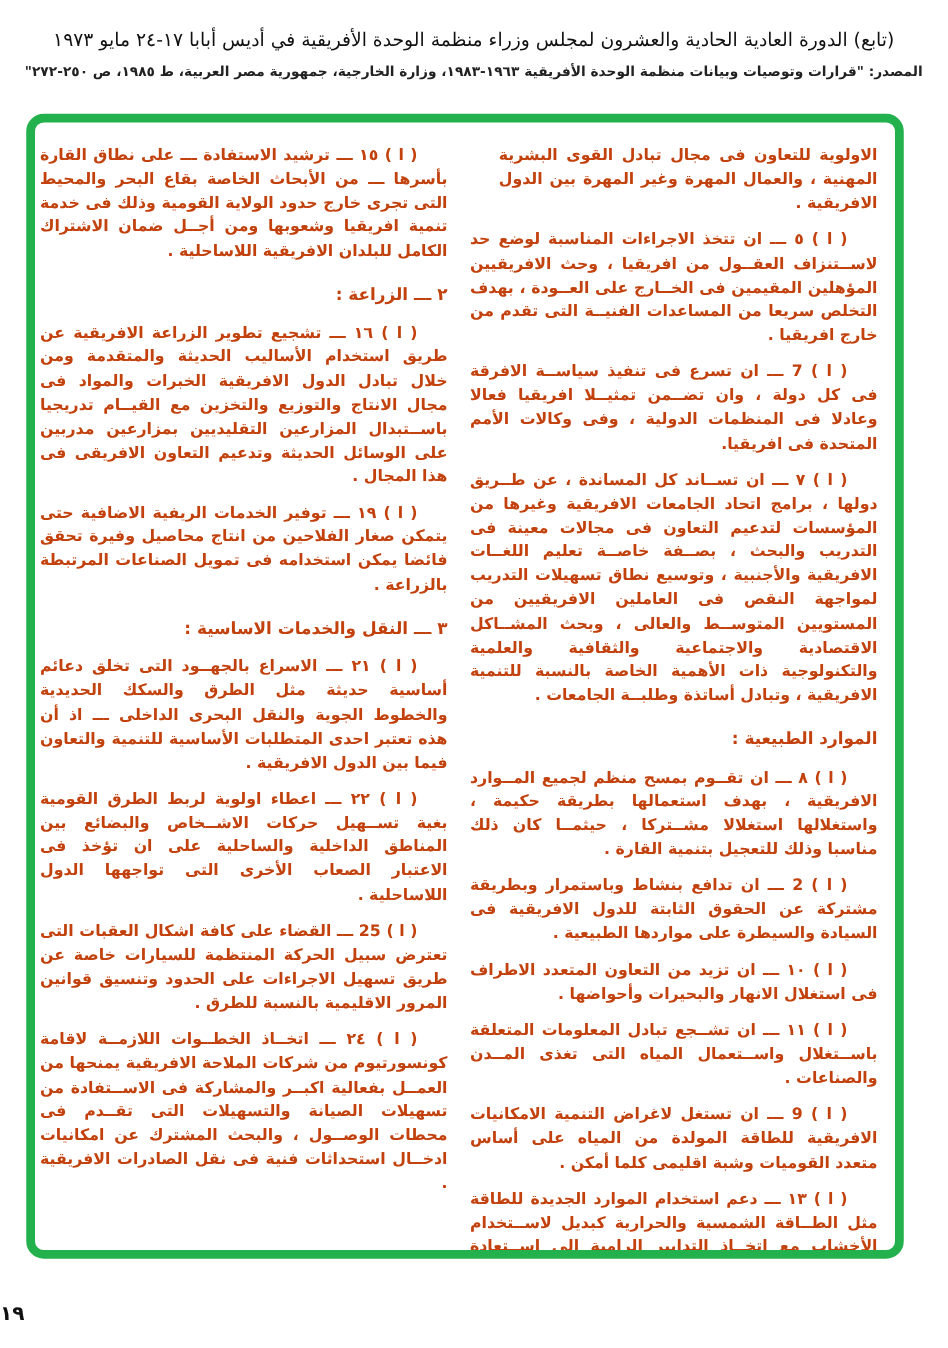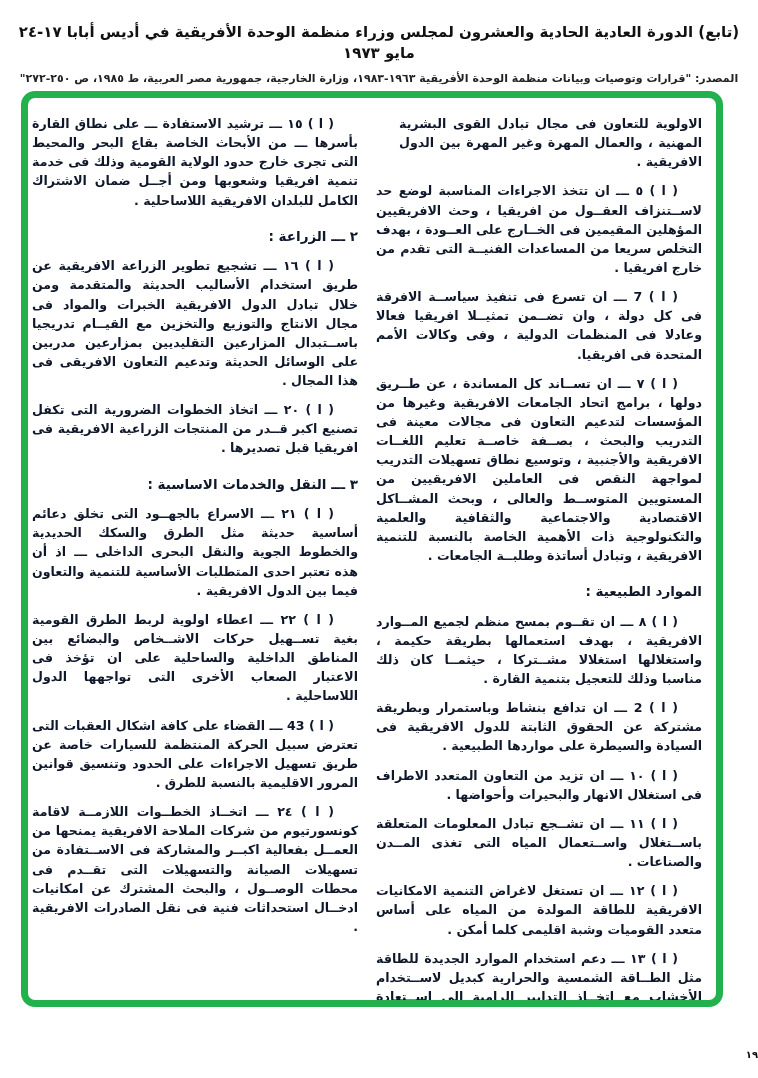--- a/index.html
+++ b/index.html
@@ -9,21 +9,21 @@
     font-family:"DejaVu Sans",sans-serif;
     position:relative;
     direction:rtl;
     overflow:hidden;
   }
   .header{
     position:absolute;top:22px;left:0;right:0;
     text-align:center;
   }
   .header-title{
-    font-size:15px;font-weight:bold;color:#111;
+    font-size:15px;font-weight:normal;color:#111;
     margin:0 14px 7px 14px;line-height:1.4;
   }
   .header-source{
     font-size:11px;font-weight:bold;color:#222;
     margin:0 10px;line-height:1.4;
   }
   .doc-frame{
     position:absolute;top:91px;left:21px;
     width:702px;height:916px;
     border:7px solid #22b14c;
@@ -41,35 +41,35 @@
     box-sizing:border-box;
   }
   .col{
     width:326px;
     flex:0 0 326px;
   }
   .col p{
     margin:0 0 10px 0;
     font-size:12.6px;
     font-weight:bold;
-    color:#0f172a;
+    color:#c2410c;
     line-height:1.52;
     text-align:justify;
     text-indent:24px;
   }
   .col p.cont{ text-indent:0;margin-left:23px; }
   .col p.section-heading{
     text-indent:0;
     font-size:13.5px;
     margin:16px 0 10px 0;
   }
   .page-number{
     position:absolute;bottom:18px;left:0;right:0;
-    text-align:right;
-    font-size:10px;font-weight:bold;color:#111;
+    text-align:left;
+    font-size:16px;font-weight:bold;color:#111;
   }
 </style>
 </head>
 <body>
 
 <div class="header">
   <div class="header-title">(تابع) الدورة العادية الحادية والعشرون لمجلس وزراء منظمة الوحدة الأفريقية في أديس أبابا ١٧-٢٤ مايو ١٩٧٣</div>
   <div class="header-source">المصدر: "قرارات وتوصيات وبيانات منظمة الوحدة الأفريقية ١٩٦٣-١٩٨٣، وزارة الخارجية، جمهورية مصر العربية، ط ١٩٨٥، ص ٢٥٠-٢٧٢"</div>
 </div>
 
@@ -79,33 +79,33 @@
     <div class="col">
       <p class="cont">الاولوية للتعاون فى مجال تبادل القوى البشرية المهنية ، والعمال المهرة وغير المهرة بين الدول الافريقية .</p>
       <p>( ا ) ٥ ـــ ان تتخذ الاجراءات المناسبة لوضع حد لاســتنزاف العقــول من افريقيا ، وحث الافريقيين المؤهلين المقيمين فى الخــارج على العــودة ، بهدف التخلص سريعا من المساعدات الفنيــة التى تقدم من خارج افريقيا .</p>
       <p>( ا ) 7 ـــ ان تسرع فى تنفيذ سياســة الافرقة فى كل دولة ، وان تضــمن تمثيــلا افريقيا فعالا وعادلا فى المنظمات الدولية ، وفى وكالات الأمم المتحدة فى افريقيا.</p>
       <p>( ا ) ٧ ـــ ان تســاند كل المساندة ، عن طــريق دولها ، برامج اتحاد الجامعات الافريقية وغيرها من المؤسسات لتدعيم التعاون فى مجالات معينة فى التدريب والبحث ، بصــفة خاصــة تعليم اللغــات الافريقية والأجنبية ، وتوسيع نطاق تسهيلات التدريب لمواجهة النقص فى العاملين الافريقيين من المستويين المتوســط والعالى ، وبحث المشــاكل الاقتصادية والاجتماعية والثقافية والعلمية والتكنولوجية ذات الأهمية الخاصة بالنسبة للتنمية الافريقية ، وتبادل أساتذة وطلبــة الجامعات .</p>
       <p class="section-heading">الموارد الطبيعية :</p>
       <p>( ا ) ٨ ـــ ان تقــوم بمسح منظم لجميع المــوارد الافريقية ، بهدف استعمالها بطريقة حكيمة ، واستغلالها استغلالا مشــتركا ، حيثمــا كان ذلك مناسبا وذلك للتعجيل بتنمية القارة .</p>
       <p>( ا ) 2 ـــ ان تدافع بنشاط وباستمرار وبطريقة مشتركة عن الحقوق الثابتة للدول الافريقية فى السيادة والسيطرة على مواردها الطبيعية .</p>
       <p>( ا ) ١٠ ـــ ان تزيد من التعاون المتعدد الاطراف فى استغلال الانهار والبحيرات وأحواضها .</p>
       <p>( ا ) ١١ ـــ ان تشــجع تبادل المعلومات المتعلقة باســتغلال واســتعمال المياه التى تغذى المــدن والصناعات .</p>
-      <p>( ا ) ١٢ ـــ ان تستغل لاغراض التنمية الامكانيات الافريقية للطاقة المولدة من المياه على أساس متعدد القوميات وشبة اقليمى كلما أمكن .</p>
+      <p>( ا ) 9 ـــ ان تستغل لاغراض التنمية الامكانيات الافريقية للطاقة المولدة من المياه على أساس متعدد القوميات وشبة اقليمى كلما أمكن .</p>
       <p>( ا ) ١٣ ـــ دعم استخدام الموارد الجديدة للطاقة مثل الطــاقة الشمسية والحرارية كبديل لاســتخدام الأخشاب مع اتخــاذ التدابير الرامية الى اســتعادة الغابات الافريقية عن طريق التشجير بغية وقف زحف الصحارى والقحط فى افريقيا .</p>
 
     </div>
 
     <div class="col">
       <p>( ا ) ١٥ ـــ ترشيد الاستفادة ـــ على نطاق القارة بأسرها ـــ من الأبحاث الخاصة بقاع البحر والمحيط التى تجرى خارج حدود الولاية القومية وذلك فى خدمة تنمية افريقيا وشعوبها ومن أجــل ضمان الاشتراك الكامل للبلدان الافريقية اللاساحلية .</p>
       <p class="section-heading">٢ ـــ الزراعة :</p>
       <p>( ا ) ١٦ ـــ تشجيع تطوير الزراعة الافريقية عن طريق استخدام الأساليب الحديثة والمتقدمة ومن خلال تبادل الدول الافريقية الخبرات والمواد فى مجال الانتاج والتوزيع والتخزين مع القيــام تدريجيا باســتبدال المزارعين التقليديين بمزارعين مدربين على الوسائل الحديثة وتدعيم التعاون الافريقى فى هذا المجال .</p>
-      <p>( ا ) ٢٠ ـــ اتخاذ الخطوات الضرورية التى تكفل تصنيع اكبر قــدر من المنتجات الزراعية الافريقية فى افريقيا قبل تصديرها .</p>
+      <p>( ا ) ١٩ ـــ توفير الخدمات الريفية الاضافية حتى يتمكن صغار الفلاحين من انتاج محاصيل وفيرة تحقق فائضا يمكن استخدامه فى تمويل الصناعات المرتبطة بالزراعة .</p>
       <p class="section-heading">٣ ـــ النقل والخدمات الاساسية :</p>
       <p>( ا ) ٢١ ـــ الاسراع بالجهــود التى تخلق دعائم أساسية حديثة مثل الطرق والسكك الحديدية والخطوط الجوية والنقل البحرى الداخلى ـــ اذ أن هذه تعتبر احدى المتطلبات الأساسية للتنمية والتعاون فيما بين الدول الافريقية .</p>
       <p>( ا ) ٢٢ ـــ اعطاء اولوية لربط الطرق القومية بغية تســهيل حركات الاشــخاص والبضائع بين المناطق الداخلية والساحلية على ان تؤخذ فى الاعتبار الصعاب الأخرى التى تواجهها الدول اللاساحلية .</p>
-      <p>( ا ) 43 ـــ القضاء على كافة اشكال العقبات التى تعترض سبيل الحركة المنتظمة للسيارات خاصة عن طريق تسهيل الاجراءات على الحدود وتنسيق قوانين المرور الاقليمية بالنسبة للطرق .</p>
+      <p>( ا ) 25 ـــ القضاء على كافة اشكال العقبات التى تعترض سبيل الحركة المنتظمة للسيارات خاصة عن طريق تسهيل الاجراءات على الحدود وتنسيق قوانين المرور الاقليمية بالنسبة للطرق .</p>
       <p>( ا ) ٢٤ ـــ اتخــاذ الخطــوات اللازمــة لاقامة كونسورتيوم من شركات الملاحة الافريقية يمنحها من العمــل بفعالية اكبــر والمشاركة فى الاســتفادة من تسهيلات الصيانة والتسهيلات التى تقــدم فى محطات الوصــول ، والبحث المشترك عن امكانيات ادخــال استحداثات فنية فى نقل الصادرات الافريقية .</p>
     </div>
 
   </div>
 </div>
 
 <div class="page-number">١٩</div>
 
 </body></html>

